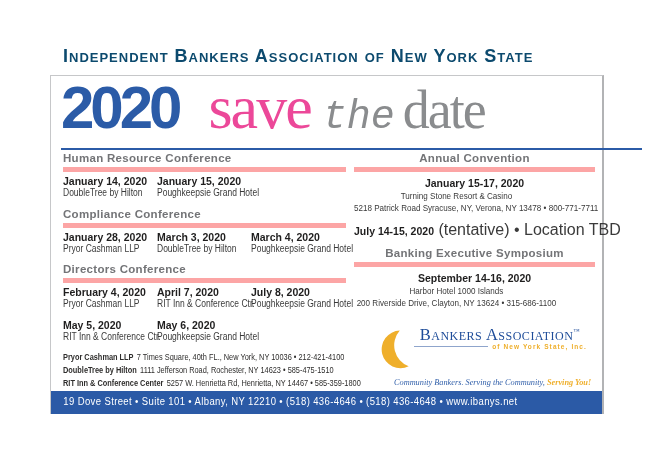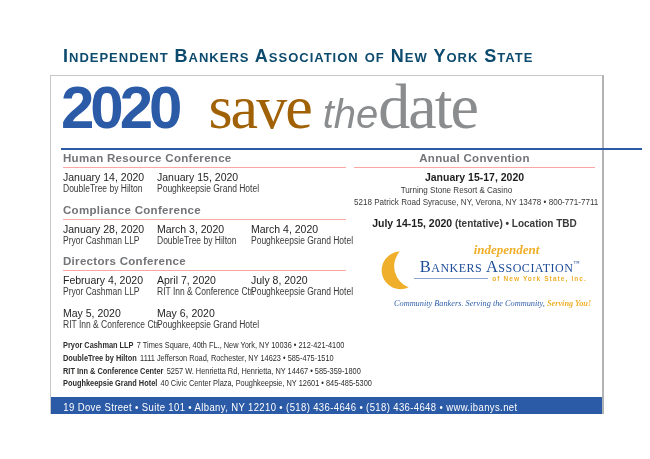--- a/index.html
+++ b/index.html
@@ -11,41 +11,41 @@
             font-variant:small-caps;letter-spacing:1px;color:#0c4a6e;white-space:nowrap;}
 
   
   .box{position:absolute;left:50px;top:75px;width:551px;height:338px;
        border:1px solid #c6c7c9;border-right:2px solid #b2b3b5;border-bottom:none;
        background:#fff;}
 
   
   .headline-row{position:absolute;left:10px;top:-8px;display:flex;align-items:baseline;white-space:nowrap;}
   .year{font-size:60px;font-weight:bold;color:#2b5ba7;letter-spacing:-4px;line-height:80px;}
-  .save{font-family:"Liberation Serif",serif;font-size:62px;color:#a16207;letter-spacing:-2px;margin-left:30px;}
-  .the{font-family:Liberation Sans, sans-serif;font-style:italic;font-size:40px;color:#8a8c8e;margin:0 0 0 12px;}
-  .date{font-family:"Liberation Serif",serif;font-size:64px;color:#8a8c8e;letter-spacing:-2px;text-align:right;}
+  .save{font-family:"Liberation Serif",serif;font-size:62px;color:#ec4899;letter-spacing:-2px;margin-left:30px;}
+  .the{font-family:Liberation Mono, monospace;font-style:italic;font-size:40px;color:#8a8c8e;margin:0 8px 0 12px;}
+  .date{font-family:"Liberation Serif",serif;font-size:54px;color:#8a8c8e;letter-spacing:-2px;text-align:right;}
   .underline{position:absolute;left:10px;top:72px;width:581px;height:0;border-top:2px solid #2b5ba7;}
 
   
   .columns{position:absolute;left:12px;top:76px;width:582px;display:flex;}
   .col-left{width:283px;margin-right:8px;}
   .col-right{width:241px;text-align:center;}
 
   .sec{margin-bottom:9px;}
-  .sec-title{margin:0 0 3px 0;padding-bottom:3px;border-bottom:1px solid #fca5a5;
+  .sec-title{margin:0 0 3px 0;padding-bottom:3px;border-bottom:5px solid #fca5a5;
              font-size:11.5px;font-weight:bold;color:#737477;letter-spacing:0.3px;white-space:nowrap;}
   .entries{display:flex;}
   .entry{flex:0 0 auto;width:94px;}
-  .e-date{font-size:10.5px;font-weight:normal;color:#1f1e1e;white-space:nowrap;line-height:12px;}
+  .e-date{font-size:10.5px;font-weight:bold;color:#1f1e1e;white-space:nowrap;line-height:12px;}
   .e-venue{font-size:10px;color:#3a3a3a;white-space:nowrap;line-height:11.5px;
            transform:scaleX(0.85);transform-origin:0 60%;}
 
   .r-date{font-size:10.5px;font-weight:bold;color:#1f1e1e;white-space:nowrap;line-height:13px;}
-  .r-suffix{font-weight:bold;color:#3a3a3a;font-size:10px;}
+  .r-suffix{font-weight:normal;color:#3a3a3a;font-size:16px;}
   .r-line{font-size:9.5px;color:#3a3a3a;white-space:nowrap;line-height:12px;
           transform:scaleX(0.85);transform-origin:0 60%;}
 
   
   .venues{margin-top:7px;}
   .v-row{font-size:9px;color:#2e2d2c;white-space:nowrap;line-height:12.8px;
          transform:scaleX(0.82);transform-origin:0 60%;}
   .v-name{font-weight:bold;margin-right:4px;}
 
   
@@ -60,21 +60,21 @@
   .logo-tm{font-size:6px;vertical-align:super;letter-spacing:0;}
   .logo-subrow{display:flex;align-items:center;}
   .logo-subline{flex:1;height:1px;background:#8fa5cc;margin:0 4px 0 2px;}
   .logo-sub{font-size:6.5px;font-weight:bold;color:#efaf2b;letter-spacing:1.1px;white-space:nowrap;}
   .logo-tagline{font-family:"Liberation Serif",serif;font-style:italic;font-size:9px;color:#2f5ea9;
                 margin-top:4px;margin-left:16px;white-space:nowrap;
                 transform:scaleX(0.92);transform-origin:0 60%;}
   .logo-tagline .accent{color:#efaf2b;font-weight:bold;}
 
   
-  .footer-bar{position:absolute;left:0;bottom:0;width:100%;height:17px;background:#2b5aa6;}
+  .footer-bar{position:absolute;left:0;bottom:0;width:100%;height:23px;background:#2b5aa6;}
   .footer-text{display:inline-block;font-size:10px;color:#ffffff;line-height:17px;
                padding-left:13px;letter-spacing:0.4px;white-space:nowrap;
                transform:scaleX(0.95);transform-origin:0 50%;}
 </style>
 </head>
 <body>
 
 <div class="masthead">Independent Bankers Association of New York State</div>
 
 <div class="box">
@@ -177,30 +177,35 @@
         <h3 class="sec-title">Annual Convention</h3>
         <div class="r-date"><span>January 15-17, 2020</span><span class="r-suffix"></span></div>
         <div class="r-line">Turning Stone Resort &amp; Casino</div>
         <div class="r-line">5218 Patrick Road Syracuse, NY, Verona, NY 13478 • 800-771-7711</div>
       </div>
 
       <div class="sec">
         <div class="r-date"><span>July 14-15, 2020</span><span class="r-suffix"> (tentative) • Location TBD</span></div>
       </div>
 
+      <div class="sec">
+        <h3 class="sec-title">Banking Executive Symposium</h3>
+        <div class="r-date"><span>September 14-16, 2020</span><span class="r-suffix"></span></div>
+        <div class="r-line">Harbor Hotel 1000 Islands</div>
+        <div class="r-line">200 Riverside Drive, Clayton, NY 13624 • 315-686-1100</div>
+      </div>
 
       <div class="logo">
         <div class="logo-row">
           <svg class="swoosh" viewBox="0 0 100 100">
             <g transform="rotate(-14 50 50)">
               <path d="M 66 4 A 47 47 0 1 0 66 96 A 56 56 0 0 1 66 4 Z" fill="#efaf2b"></path>
             </g>
           </svg>
           <div class="logo-text">
-            <div class="logo-ind">independent</div>
             <div class="logo-name"><span>Bankers Association</span><span class="logo-tm">™</span></div>
             <div class="logo-subrow">
               <span class="logo-subline"></span>
               <span class="logo-sub">of New York State, Inc.</span>
             </div>
           </div>
         </div>
         <div class="logo-tagline"><span>Community Bankers. Serving the Community,</span> <span class="accent">Serving You!</span></div>
       </div>
 

